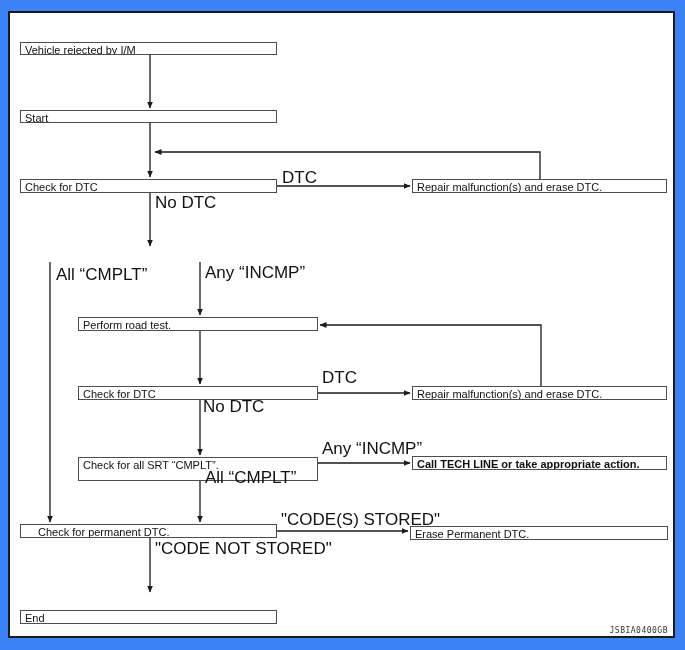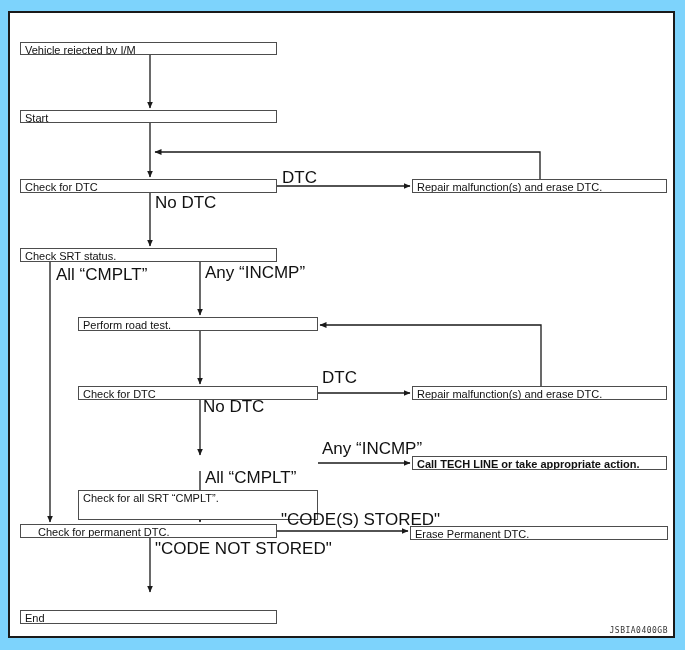--- a/index.html
+++ b/index.html
@@ -4,21 +4,21 @@
 <style>
   html, body {
     margin: 0;
     padding: 0;
     background: #ffffff;
   }
   #canvas {
     position: relative;
     width: 685px;
     height: 650px;
-    background: #7dd3fc;
+    background: #3b82f6;
     font-family: "Liberation Sans", sans-serif;
     overflow: hidden;
   }
   #frame {
     position: absolute;
     left: 8px;
     top: 11px;
     width: 663px;
     height: 623px;
     border: 2px solid #1a1a1a;
@@ -64,21 +64,21 @@
 
   
   #n-vehicle-rejected { left: 20px;  top: 42px;  width: 257px; height: 13px; }
   #n-start            { left: 20px;  top: 110px; width: 257px; height: 13px; }
   #n-check-dtc-1      { left: 20px;  top: 179px; width: 257px; height: 14px; }
   #n-repair-1         { left: 412px; top: 179px; width: 255px; height: 14px; }
   #n-check-srt        { left: 20px;  top: 248px; width: 257px; height: 14px; }
   #n-road-test        { left: 78px;  top: 317px; width: 240px; height: 14px; }
   #n-check-dtc-2      { left: 78px;  top: 386px; width: 240px; height: 14px; }
   #n-repair-2         { left: 412px; top: 386px; width: 255px; height: 14px; }
-  #n-check-all-srt    { left: 78px;  top: 457px; width: 240px; height: 30px; margin-top: 33px; }
+  #n-check-all-srt    { left: 78px;  top: 457px; width: 240px; height: 24px; }
   #n-call-tech        { left: 412px; top: 456px; width: 255px; height: 14px; font-weight: bold; }
   #n-check-permanent  { left: 20px;  top: 524px; width: 257px; height: 14px; padding-left: 17px; }
   #n-erase-permanent  { left: 410px; top: 526px; width: 258px; height: 14px; }
   #n-end              { left: 20px;  top: 594px; width: 257px; height: 14px; margin-top: 16px; }
 
   
   #l-dtc-1           { left: 282px; top: 172px; }
   #l-no-dtc-1        { left: 155px; top: 197px; }
   #l-all-cmplt-left  { left: 56px;  top: 269px; }
   #l-any-incmp-1     { left: 205px; top: 267px; }
@@ -118,21 +118,20 @@
       <path d="M200,471 L200,522" marker-end="url(#arr)"></path>
       <path d="M277,531 L408,531" marker-end="url(#arr)"></path>
       <path d="M150,538 L150,592" marker-end="url(#arr)"></path>
     </g>
   </svg>
 
   <div class="node" id="n-vehicle-rejected">Vehicle rejected by I/M</div>
   <div class="node" id="n-start">Start</div>
   <div class="node" id="n-check-dtc-1">Check for DTC</div>
   <div class="node" id="n-repair-1">Repair malfunction(s) and erase DTC.</div>
-  <div class="node" id="n-check-srt">Check SRT status.</div>
   <div class="node" id="n-road-test">Perform road test.</div>
   <div class="node" id="n-check-dtc-2">Check for DTC</div>
   <div class="node" id="n-repair-2">Repair malfunction(s) and erase DTC.</div>
   <div class="node" id="n-check-all-srt">Check for all SRT “CMPLT”.</div>
   <div class="node" id="n-call-tech">Call TECH LINE or take appropriate action.</div>
   <div class="node" id="n-check-permanent">Check for permanent DTC.</div>
   <div class="node" id="n-erase-permanent">Erase Permanent DTC.</div>
   <div class="node" id="n-end">End</div>
 
   <span class="edge-label" id="l-dtc-1">DTC</span>

